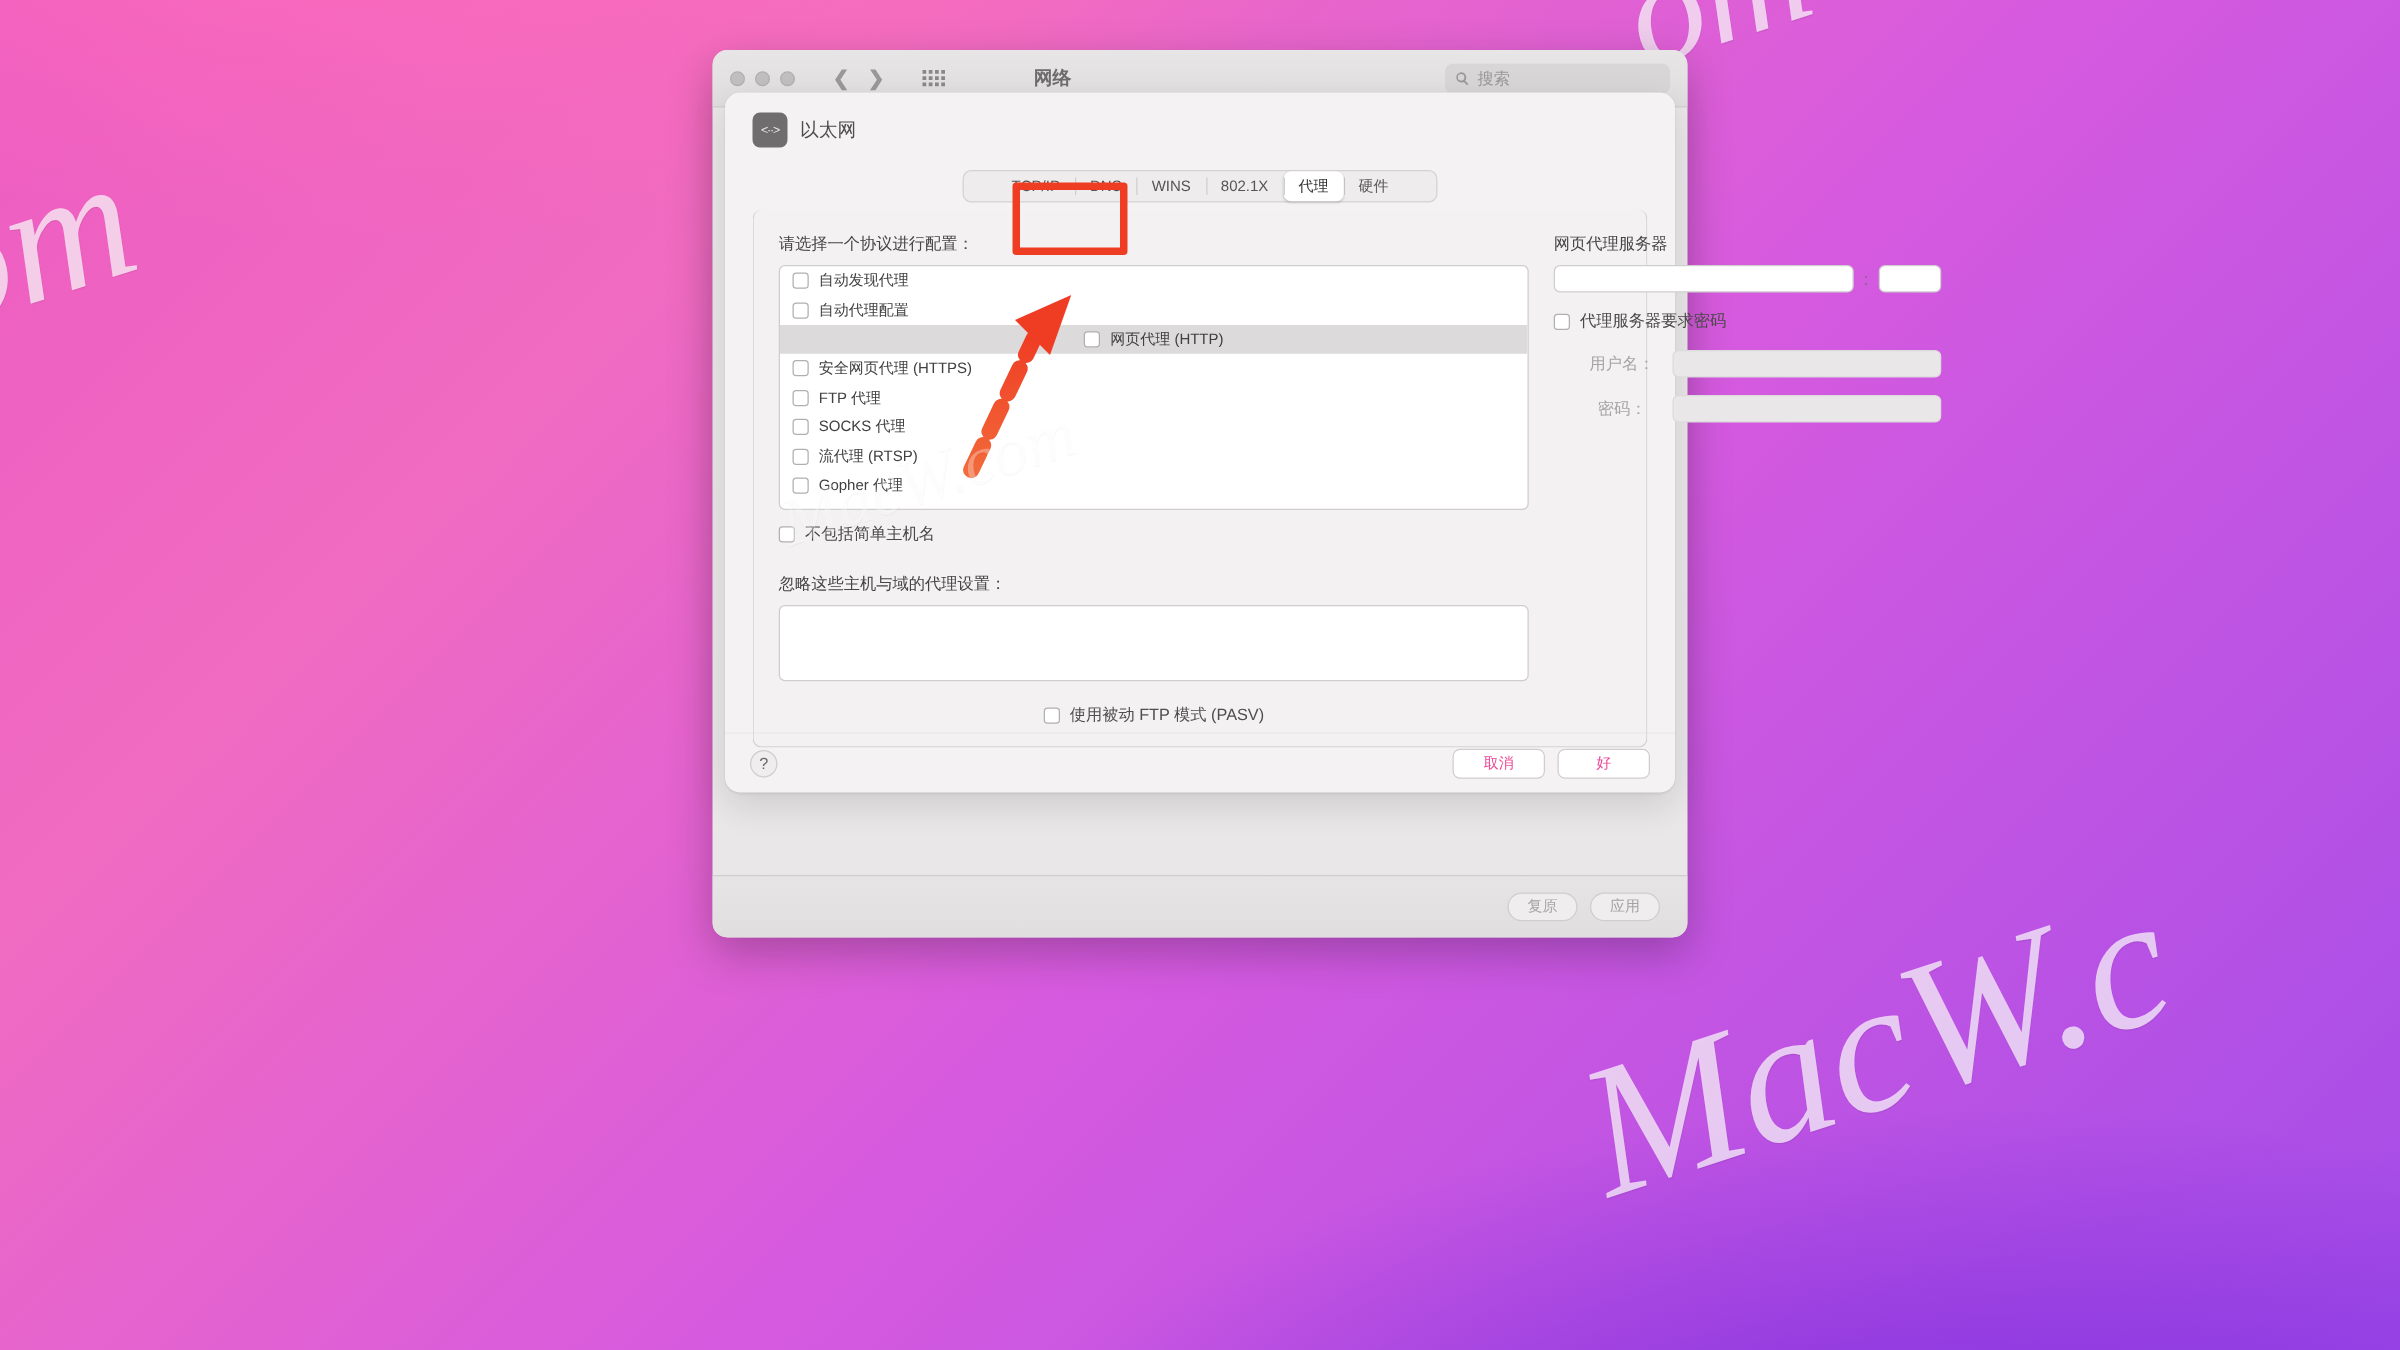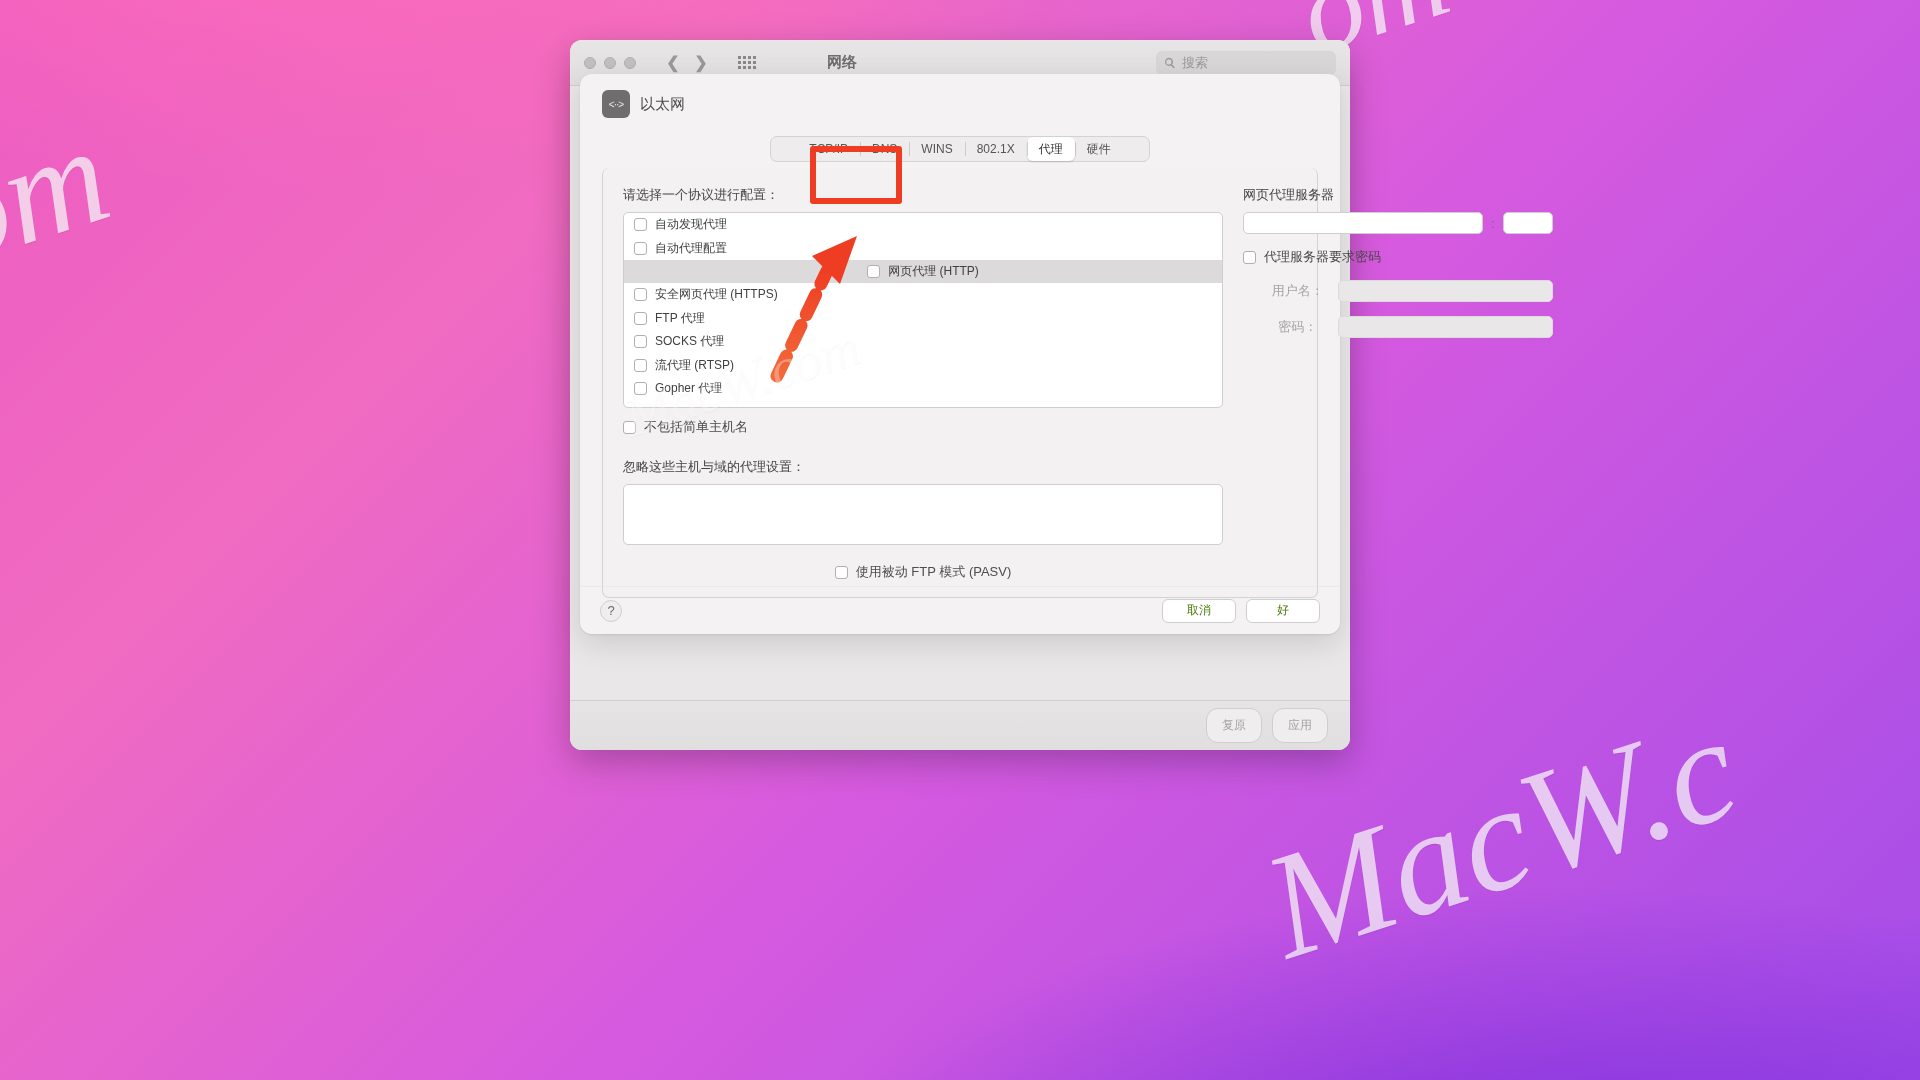--- a/index.html
+++ b/index.html
@@ -79,21 +79,21 @@
   .search svg { width:12px; height:12px; fill:#9a9899; }
 
   .bottom-bar {
     position:absolute; left:0; right:0; bottom:0; height:50px;
     border-top:1px solid #cfcdce;
     display:flex; align-items:center; justify-content:flex-end;
     gap:10px; padding:0 22px;
     background: linear-gradient(#e6e4e5,#e0dedf);
   }
   .btn-ghost {
-    min-width:56px; height:35px; padding:0 12px;
+    min-width:56px; height:23px; padding:0 12px;
     background:#efedee; border:1px solid #cfcdce; border-radius:12px;
     color:#a5a3a4; font-size:12px; display:flex; align-items:center; justify-content:center;
   }
 
   
   .sheet {
     position:absolute; top:74px; left:50%; transform:translateX(-50%);
     width:760px; height:560px;
     background:#f4f2f3;
     border-radius:12px;
@@ -220,21 +220,21 @@
   .help-btn {
     width:22px; height:22px; border-radius:50%;
     background:#efedee; border:1px solid #d0cecd;
     display:flex; align-items:center; justify-content:center;
     color:#6a6869; font-size:13px;
   }
   .actions { margin-left:auto; display:flex; gap:10px; }
   .btn {
     min-width:74px; height:24px; padding:0 14px;
     background:#fff; border:1px solid #cfcdce; border-radius:6px;
-    font-size:12px; color:#4d7c0f;
+    font-size:12px; color:#ec4899;
     display:flex; align-items:center; justify-content:center;
   }
 
 </style>
 </head>
 <body>
 
 <div class="wm wm-1">om</div>
 <div class="wm wm-2">.com</div>
 <div class="wm wm-3">MacW.c</div>

